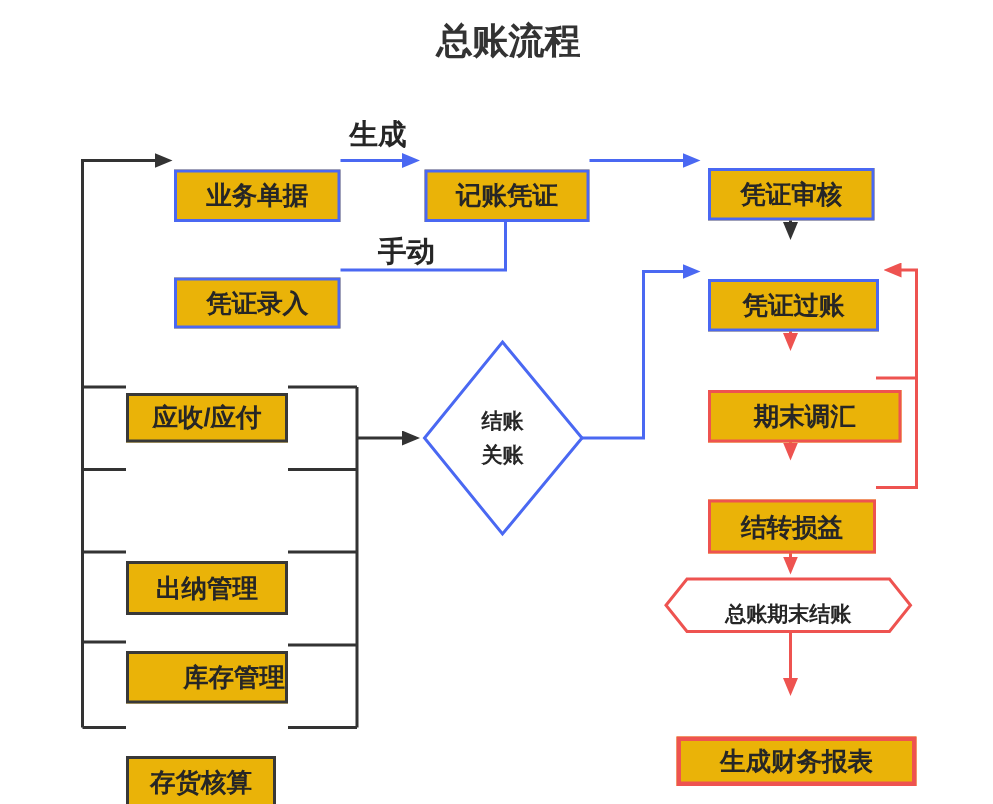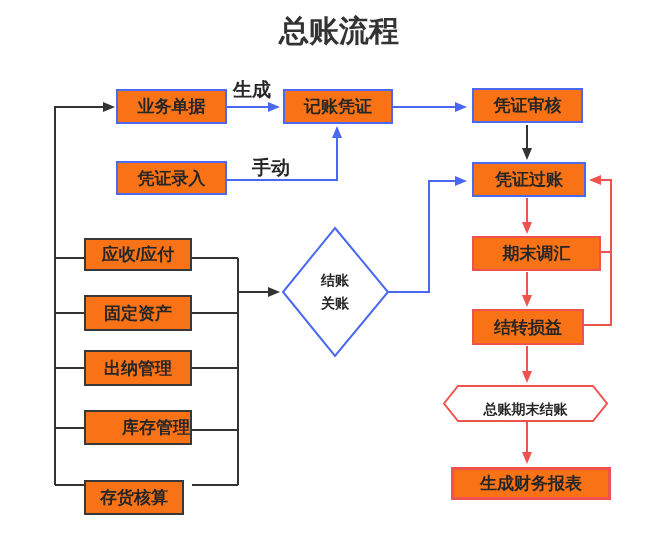--- a/index.html
+++ b/index.html
@@ -5,26 +5,26 @@
   html,body{margin:0;padding:0;}
   body{
     width:662px;height:536px;background:#ffffff;
     font-family:"Liberation Sans","DejaVu Sans",sans-serif;
     position:relative;overflow:hidden;
   }
   #canvas{position:absolute;left:0;top:0;width:662px;height:536px;}
   #edges{position:absolute;left:0;top:0;z-index:1;}
   .page-title{
     position:absolute;left:339px;top:11px;transform:translateX(-50%);
-    font-size:30px;font-weight:700;color:#333;white-space:nowrap;z-index:3;
+    font-size:24px;font-weight:700;color:#333;white-space:nowrap;z-index:3;
   }
   .node{
     position:absolute;display:flex;align-items:center;justify-content:center;
-    background:#f97316;color:#262626;font-size:17px;font-weight:600;
-    white-space:nowrap;z-index:2;box-sizing:border-box;
+    background:#eab308;color:#262626;font-size:17px;font-weight:600;
+    white-space:nowrap;z-index:2;box-sizing:border-box;margin-top:24px;
   }
   .node-blue{border:2px solid #4a68f2;}
   .node-red{border:2px solid #ee5350;}
   .node-black{border:2px solid #383838;}
   .edge-label{
     position:absolute;font-size:19px;font-weight:600;color:#262626;
     white-space:nowrap;z-index:3;
   }
   .shape-text{
     position:absolute;z-index:3;color:#262626;font-size:14px;font-weight:600;
@@ -119,21 +119,20 @@
   <div class="node node-blue n-bookkeeping">记账凭证</div>
   <div class="node node-blue n-review">凭证审核</div>
   <div class="node node-blue n-entry">凭证录入</div>
   <div class="node node-blue n-posting">凭证过账</div>
 
   <div class="node node-red n-adjust">期末调汇</div>
   <div class="node node-red n-transfer">结转损益</div>
   <div class="node node-red n-reports">生成财务报表</div>
 
   <div class="node node-black n-arap">应收/应付</div>
-  <div class="node node-black n-fixed">固定资产</div>
   <div class="node node-black n-cashier">出纳管理</div>
   <div class="node node-black n-invmgmt">库存管理</div>
   <div class="node node-black n-invacct">存货核算</div>
 
   <div class="edge-label lbl-generate">生成</div>
   <div class="edge-label lbl-manual">手动</div>
 
   <div class="shape-text t-diamond">
     <span>结账</span>
     <span>关账</span>

